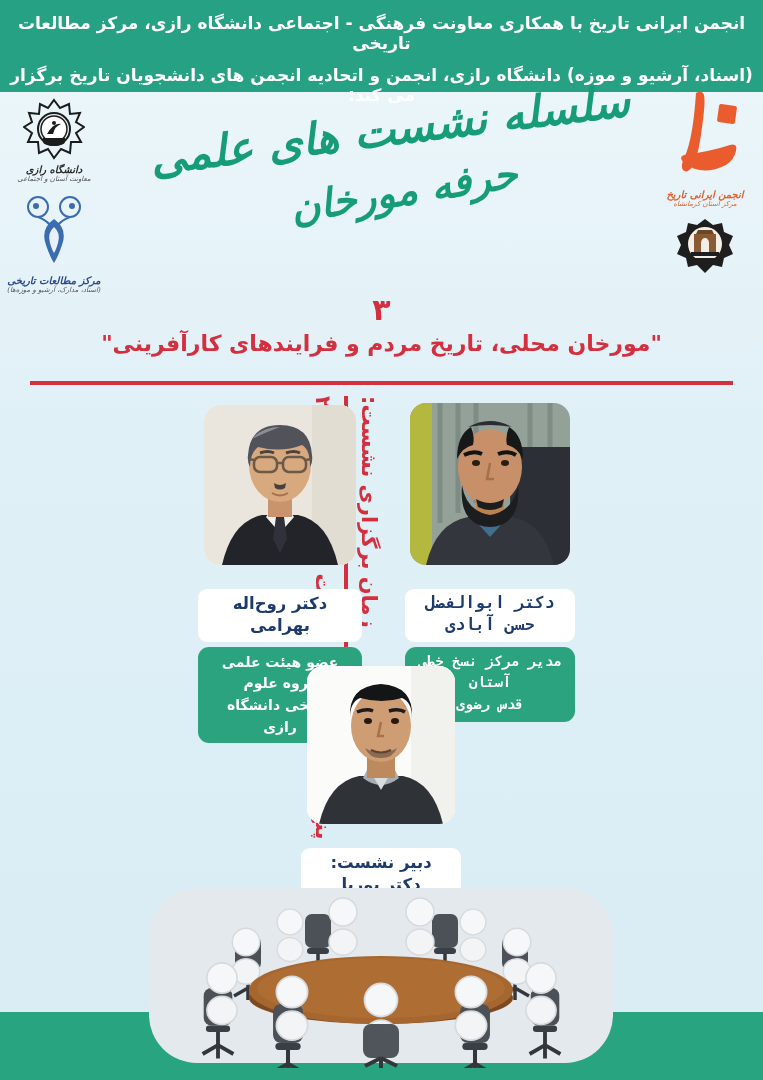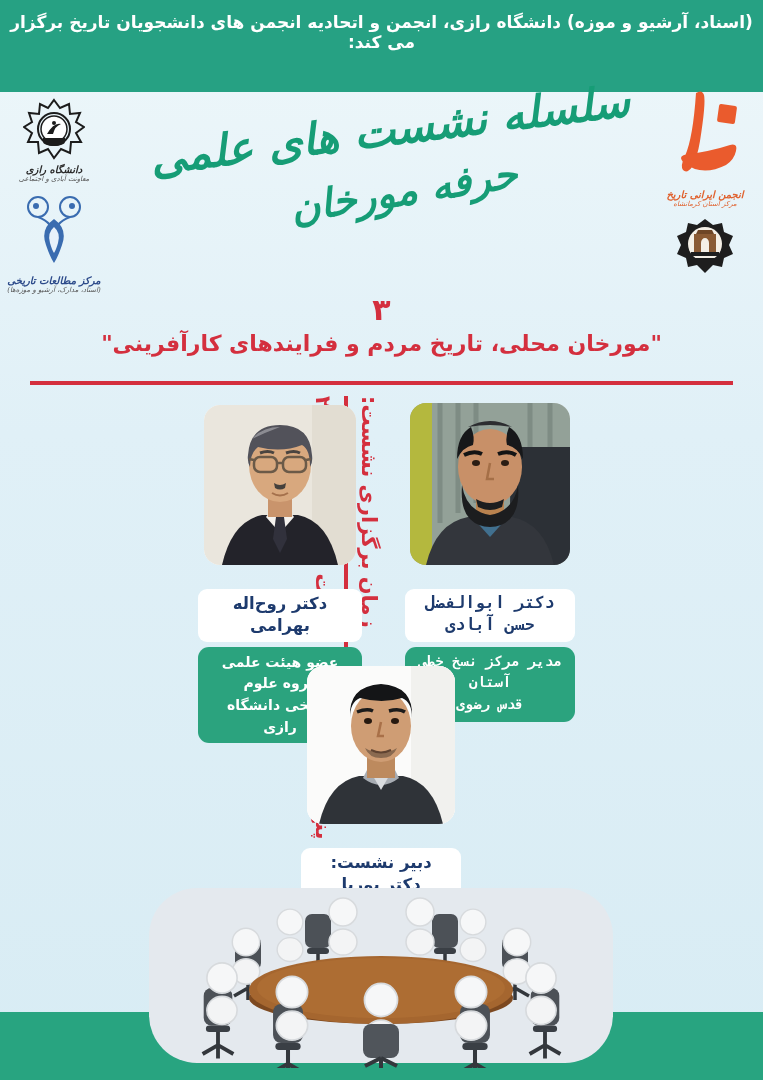--- a/index.html
+++ b/index.html
@@ -60,37 +60,38 @@
   .illus-panel{position:absolute;left:149px;top:888px;width:464px;height:175px;
                background:#e4e9ee;border-radius:48px;}
   .meeting{position:absolute;left:170px;top:896px;width:423px;height:172px;line-height:0;}
 </style>
 </head>
 <body>
 
 <div class="poster">
 
   <div class="header">
+    <div class="l1">انجمن ایرانی تاریخ با همکاری معاونت فرهنگی - اجتماعی دانشگاه رازی، مرکز مطالعات تاریخی</div>
     <div class="l2">(اسناد، آرشیو و موزه) دانشگاه رازی، انجمن و اتحادیه انجمن های دانشجویان تاریخ برگزار می کند:</div>
   </div>
 
   <div class="logo-col left">
     <div class="logo-block">
       <svg width="62" height="62" viewBox="0 0 62 62">
         <g fill="none" stroke="#1c1c1c" stroke-width="2">
           <polygon points="31,2 37,10 46,6 47,16 57,15 53,24 61,29 53,35 58,44 48,44 47,55 38,51 31,60 25,51 16,55 15,44 5,44 9,35 1,29 9,24 6,15 16,16 17,6 25,10"></polygon>
           <circle cx="31" cy="31" r="16"></circle>
         </g>
         <circle cx="31" cy="31" r="13" fill="#fff" stroke="#1c1c1c" stroke-width="1.5"></circle>
         <path d="M24 36 q7 -12 14 -10 q-6 2 -8 10 z" fill="#1c1c1c"></path>
         <circle cx="31" cy="25" r="2" fill="#1c1c1c"></circle>
         <path d="M20 40 h22 v4 a11 4 0 0 1 -22 0 z" fill="#1c1c1c"></path>
       </svg>
       <div class="logo-cap1">دانشگاه رازی</div>
-      <div class="logo-cap2">معاونت آبادی و اجتماعی</div>
+      <div class="logo-cap2">معاونت آستان و اجتماعی</div>
     </div>
     <div class="logo-block">
       <svg width="64" height="78" viewBox="0 0 64 78">
         <g fill="none" stroke="#3a6cb0" stroke-width="2">
           <circle cx="16" cy="14" r="10"></circle>
           <circle cx="48" cy="14" r="10"></circle>
           <path d="M16 24 q16 6 16 20 q0 -14 16 -20"></path>
         </g>
         <path d="M32 26 q14 10 8 26 q-4 12 -8 18 q-4 -6 -8 -18 q-6 -16 8 -26 z" fill="#3a6cb0"></path>
         <path d="M32 34 q7 6 4 16 q-2 7 -4 10 q-2 -3 -4 -10 q-3 -10 4 -16 z" fill="#e8f1fa"></path>

